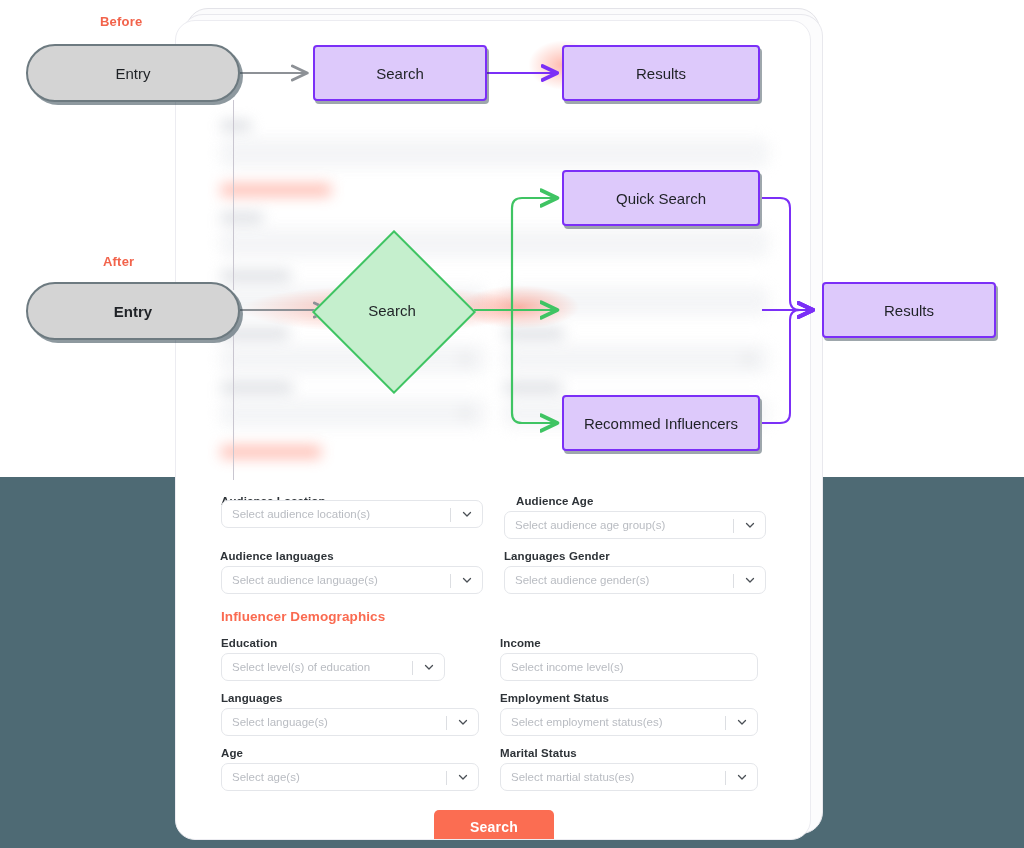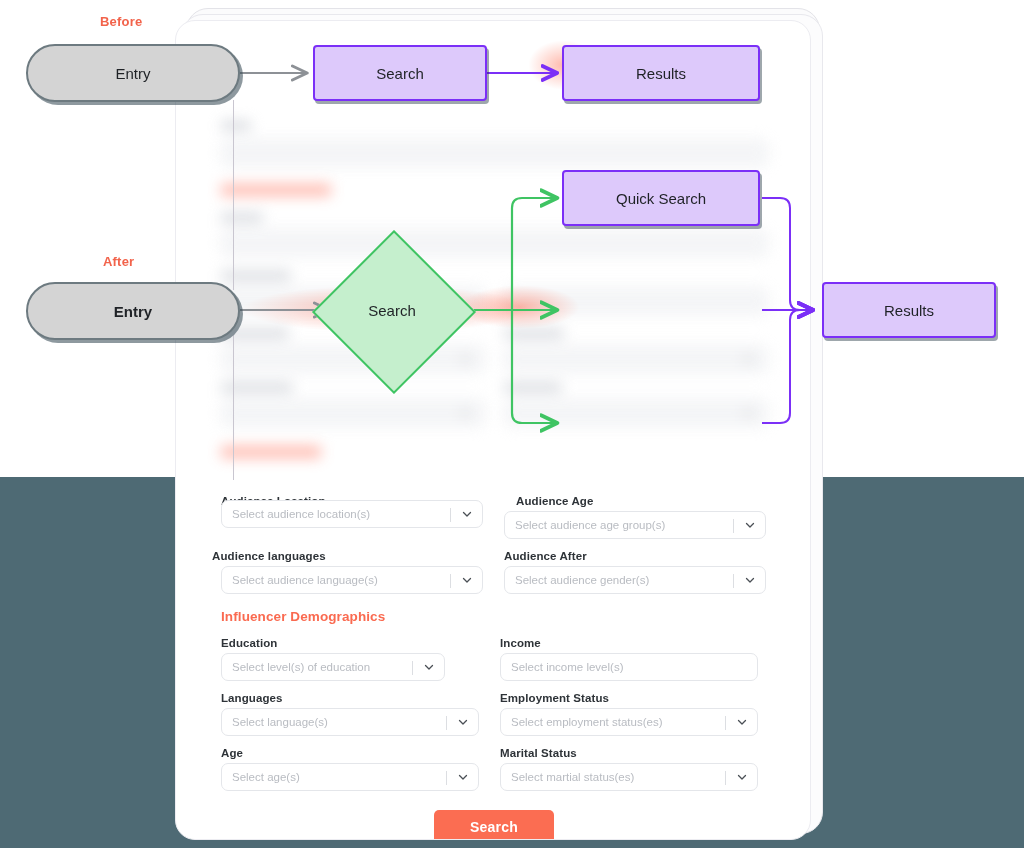--- a/index.html
+++ b/index.html
@@ -177,32 +177,32 @@
       <div class="fld-box" style="left:328px;top:38px;width:262px;">
         <span class="fld-ph">Select audience age group(s)</span>
         <span class="fld-div"></span>
         <span class="fld-chev">
           <svg viewBox="0 0 12 12">
               <path d="M2.5 4.5 L6 8 L9.5 4.5" fill="none" stroke="#4a4f55" stroke-width="1.3" stroke-linecap="round" stroke-linejoin="round"></path>
             </svg>
         </span>
       </div>
 
-      <div class="fld-label" style="left:36px;top:77px;">Audience languages</div>
+      <div class="fld-label" style="left:44px;top:77px;">Audience languages</div>
       <div class="fld-box" style="left:45px;top:93px;width:262px;">
         <span class="fld-ph">Select audience language(s)</span>
         <span class="fld-div"></span>
         <span class="fld-chev">
           <svg viewBox="0 0 12 12">
               <path d="M2.5 4.5 L6 8 L9.5 4.5" fill="none" stroke="#4a4f55" stroke-width="1.3" stroke-linecap="round" stroke-linejoin="round"></path>
             </svg>
         </span>
       </div>
 
-      <div class="fld-label" style="left:328px;top:77px;">Audience After</div>
+      <div class="fld-label" style="left:328px;top:77px;">Languages Gender</div>
       <div class="fld-box" style="left:328px;top:93px;width:262px;">
         <span class="fld-ph">Select audience gender(s)</span>
         <span class="fld-div"></span>
         <span class="fld-chev">
           <svg viewBox="0 0 12 12">
               <path d="M2.5 4.5 L6 8 L9.5 4.5" fill="none" stroke="#4a4f55" stroke-width="1.3" stroke-linecap="round" stroke-linejoin="round"></path>
             </svg>
         </span>
       </div>
 
@@ -326,18 +326,21 @@
     <div class="nodebox n-entry n-entry-bold" style="left:26px;top:282px;width:214px;height:58px;">
       <span>Entry</span>
     </div>
 
     <div class="diamond" style="left:336px;top:254px;"></div>
     <div class="diamond-label" style="left:336px;top:254px;width:112px;height:112px;">Search</div>
 
     <div class="nodebox n-purple" style="left:562px;top:170px;width:198px;height:56px;">
       <span>Quick Search</span>
     </div>
+    <div class="nodebox n-purple" style="left:562px;top:395px;width:198px;height:56px;">
+      <span>Recommed Influencers</span>
+    </div>
     <div class="nodebox n-purple" style="left:822px;top:282px;width:174px;height:56px;">
       <span>Results</span>
     </div>
 
   </div>
 </div>
 
 </body></html>

